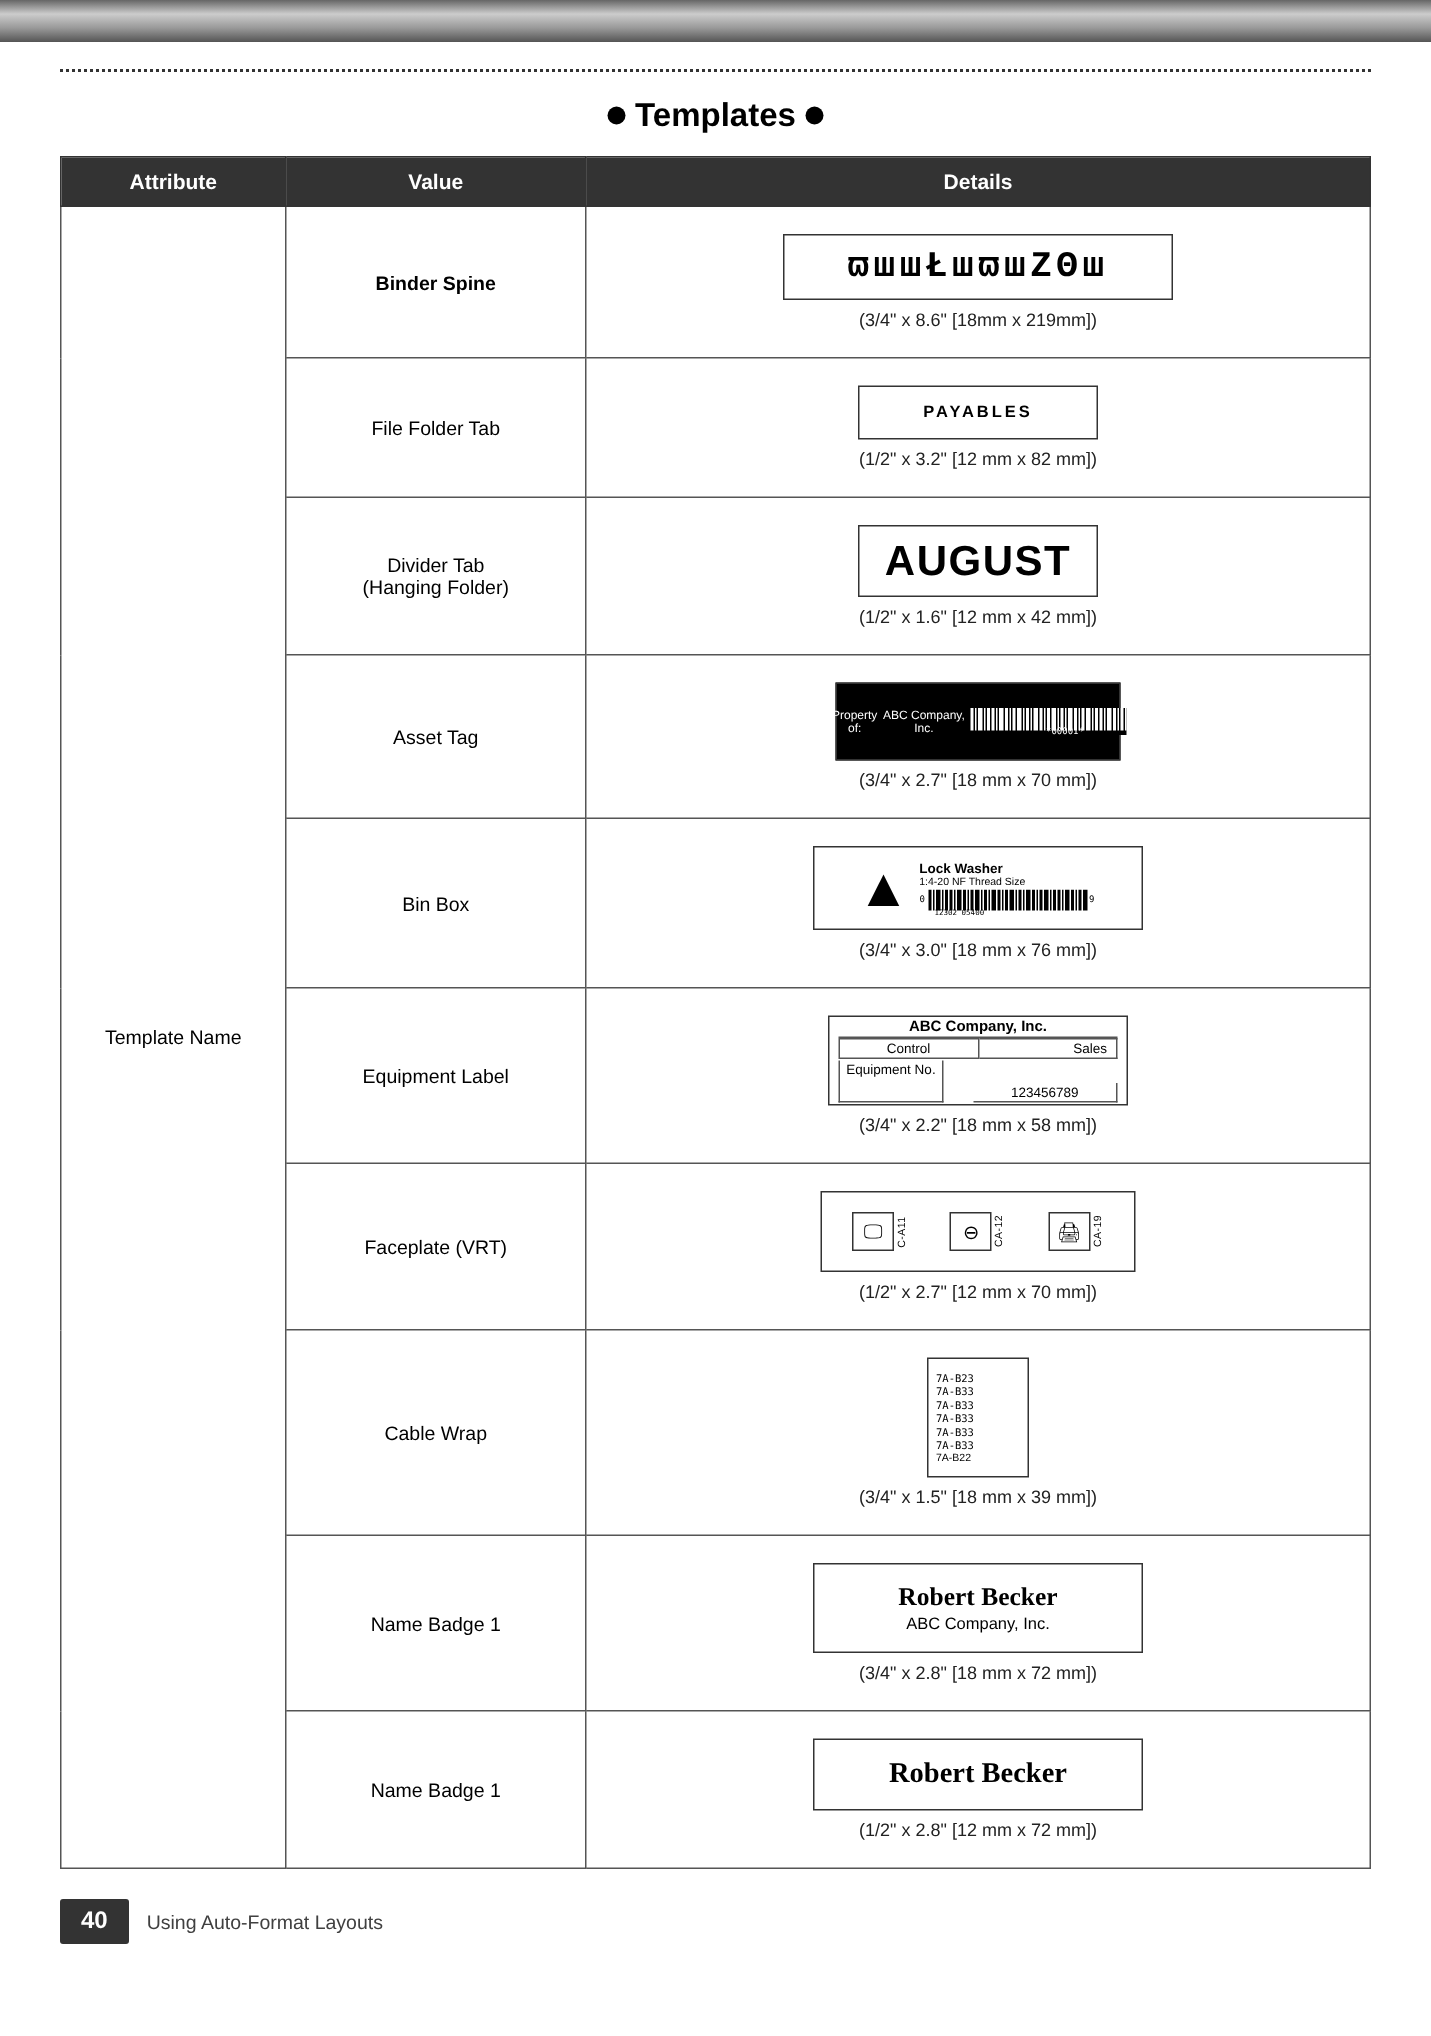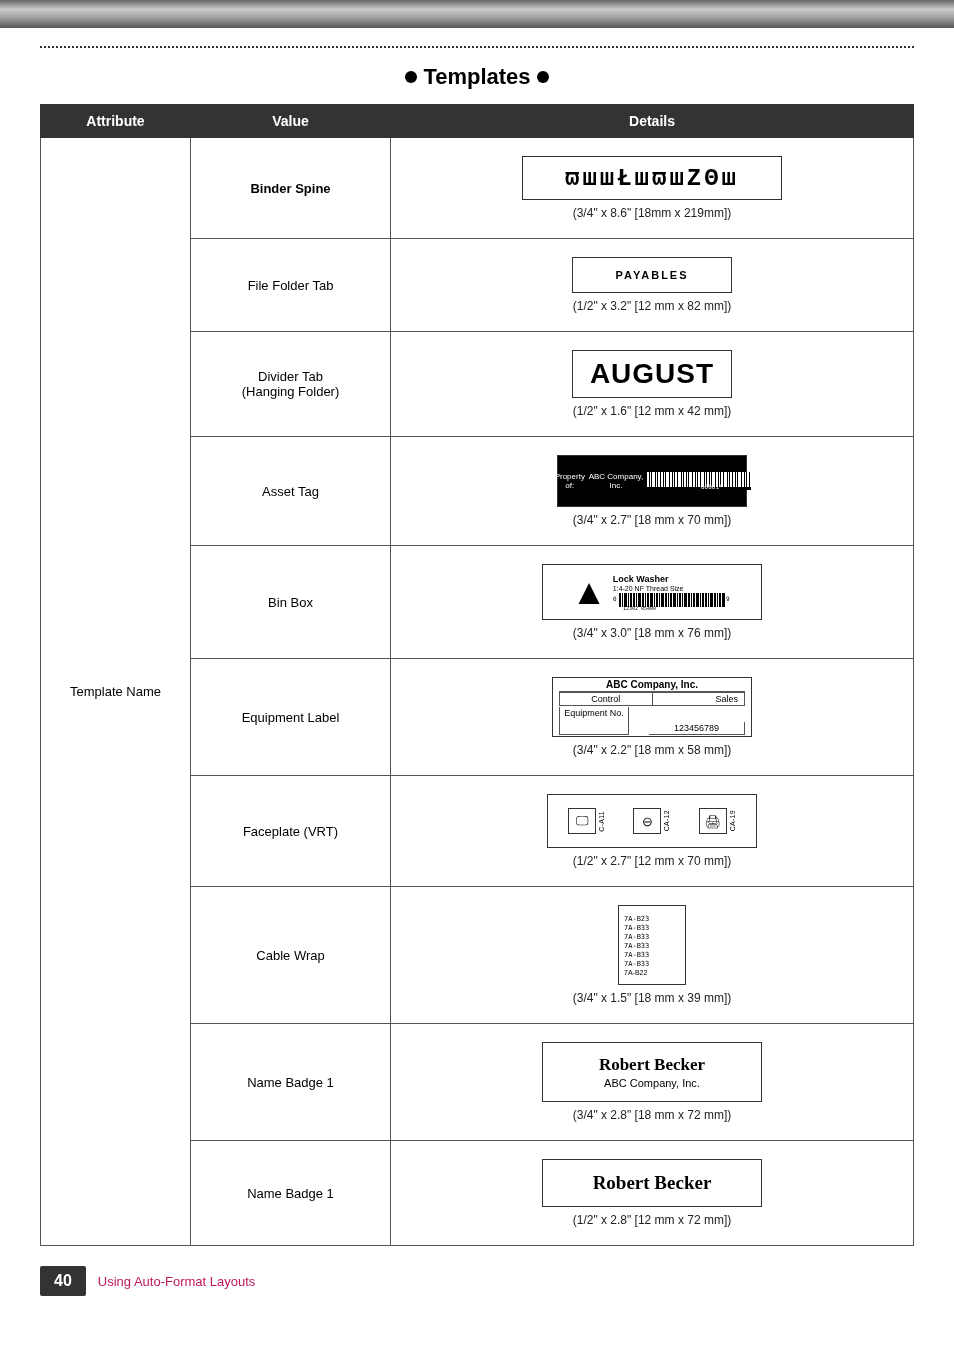--- a/index.html
+++ b/index.html
@@ -301,21 +301,21 @@
       background: #333;
       color: #fff;
       font-weight: bold;
       font-size: 16px;
       padding: 6px 14px;
       border-radius: 2px;
     }
 
     .footer-text {
       font-size: 13px;
-      color: #be185d;
+      color: #404040;
     }
 
     .asset-barcode-wrap {
       display: flex;
       flex-direction: row;
       align-items: center;
       gap: 1px;
     }
 
     .bin-barcode-wrap {

